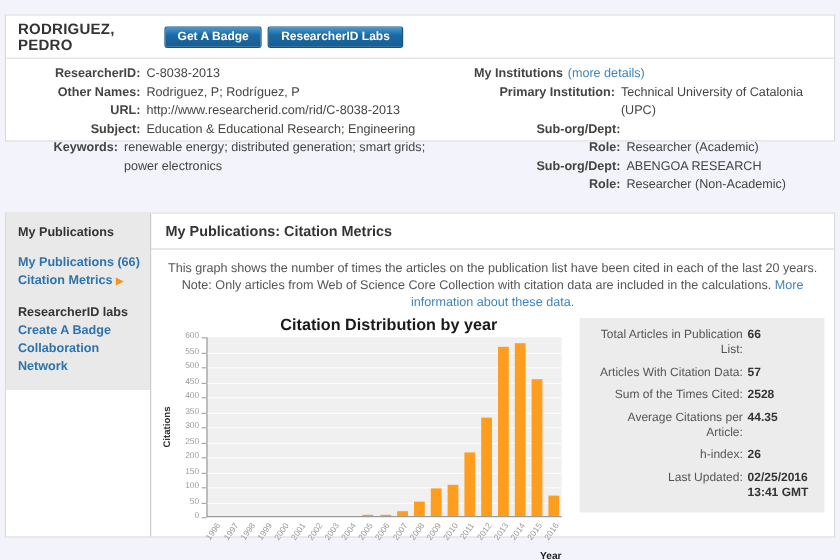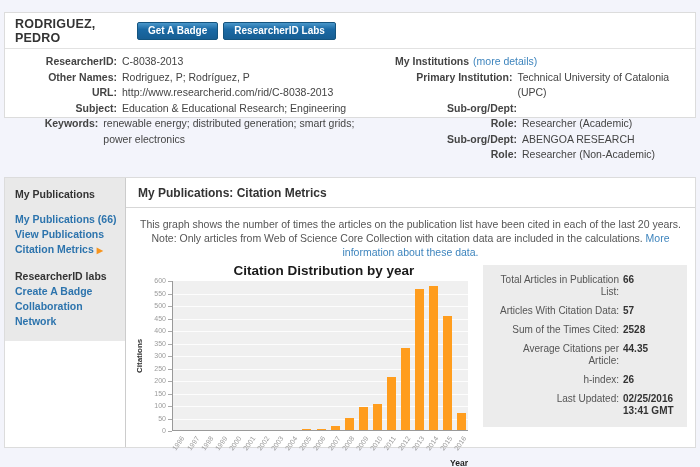--- a/index.html
+++ b/index.html
@@ -134,21 +134,20 @@
     </div>
   </div>
 </div>
 
 <div class="panel content-panel">
 
   <div class="sidebar">
     <div class="sidebar-menu">
       <div class="side-header">My Publications</div>
       <a class="side-link">My Publications (66)</a>
-      <a class="side-link">View Publications</a>
       <a class="side-link"><span>Citation Metrics</span> <span class="arrow-icon">▶</span></a>
       <div class="side-header second">ResearcherID labs</div>
       <a class="side-link">Create A Badge</a>
       <a class="side-link">Collaboration Network</a>
     </div>
   </div>
 
   <div class="main">
     <div class="main-heading">My Publications: Citation Metrics</div>
     <div class="description">

